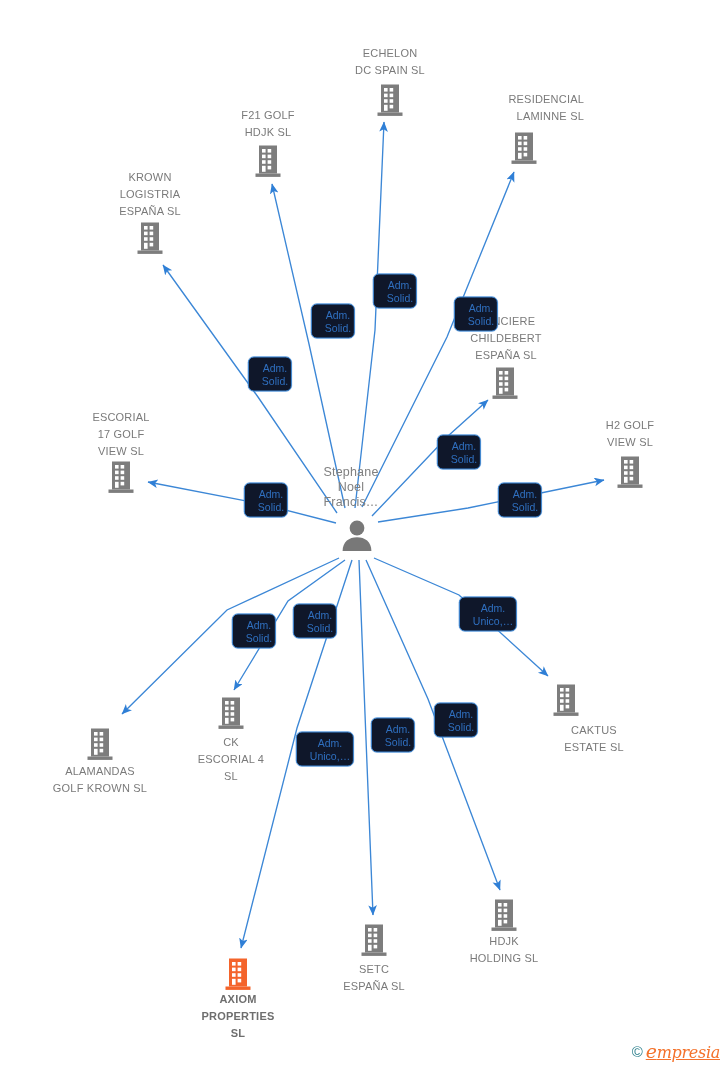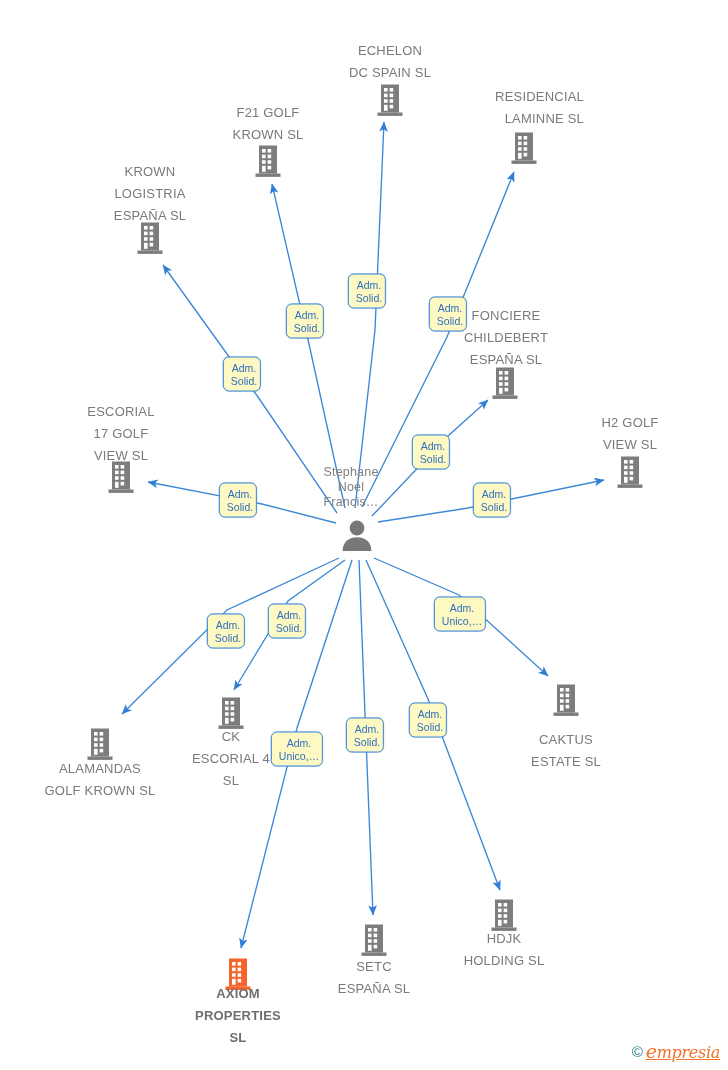--- a/index.html
+++ b/index.html
@@ -24,22 +24,22 @@
     width: 728px;
     height: 1070px;
   }
   .node {
     position: absolute;
     transform: translate(-50%, -50%);
     text-align: center;
     width: 120px;
   }
   .node-label {
-    font-size: 13px;
-    line-height: 22px;
+    font-size: 11px;
+    line-height: 17px;
     color: #7a7a7a;
     letter-spacing: 0.2px;
     white-space: pre-line;
   }
   .node-label.person {
     color: #808080;
     font-size: 12.5px;
     line-height: 15px;
   }
   .node-label.highlight {
@@ -47,30 +47,31 @@
     font-weight: bold;
   }
   .icon-wrap {
     display: block;
     line-height: 0;
   }
   .edge-label {
     position: absolute;
     transform: translate(-50%, -50%);
     box-sizing: border-box;
-    background: #fef9c3;
+    background: #0f172a;
     border: 1.3px solid #3c87d6;
     border-radius: 6px;
     color: #2f6fbf;
     font-size: 10.5px;
     line-height: 12.5px;
     text-align: center;
-    padding: 4px 3px 4px 7px;
+    padding: 4px 3px 4px 13px;
     white-space: pre-line;
     box-shadow: 0 0 0 0.5px rgba(60,135,214,0.25);
+    margin-left: 28px;
   }
   #watermark {
     position: absolute;
     right: 8px;
     bottom: 8px;
     display: flex;
     align-items: center;
     gap: 3px;
     font-size: 15px;
   }
@@ -178,21 +179,21 @@
             <rect x="14.6" y="10.6" width="3.6" height="3.6" fill="#ffffff"></rect>
             <rect x="9" y="16.2" width="3.6" height="3.6" fill="#ffffff"></rect>
             <rect x="14.6" y="16.2" width="3.6" height="3.6" fill="#ffffff"></rect>
             <rect x="9" y="21.8" width="3.6" height="6" fill="#ffffff"></rect>
             <rect x="14.6" y="21.8" width="3.6" height="3.6" fill="#ffffff"></rect>
             <rect x="2.5" y="29.5" width="25" height="3.4" fill="#7d7d7d"></rect>
           </svg></span>
       </div>
       <div class="node" style="left: 268px; top: 124px;">
         <div class="node-label">F21 GOLF
-KROWN  SL</div>
+HDJK  SL</div>
       </div>
       <div class="node" style="left: 150px; top: 238px; width: 34px;">
         <span class="icon-wrap"><svg width="30" height="34" viewBox="0 0 30 34" xmlns="http://www.w3.org/2000/svg">
             <rect x="6" y="1.5" width="18" height="28" fill="#7d7d7d"></rect>
             <rect x="9" y="5" width="3.6" height="3.6" fill="#ffffff"></rect>
             <rect x="14.6" y="5" width="3.6" height="3.6" fill="#ffffff"></rect>
             <rect x="9" y="10.6" width="3.6" height="3.6" fill="#ffffff"></rect>
             <rect x="14.6" y="10.6" width="3.6" height="3.6" fill="#ffffff"></rect>
             <rect x="9" y="16.2" width="3.6" height="3.6" fill="#ffffff"></rect>
             <rect x="14.6" y="16.2" width="3.6" height="3.6" fill="#ffffff"></rect>
@@ -269,21 +270,21 @@
             <rect x="14.6" y="5" width="3.6" height="3.6" fill="#ffffff"></rect>
             <rect x="9" y="10.6" width="3.6" height="3.6" fill="#ffffff"></rect>
             <rect x="14.6" y="10.6" width="3.6" height="3.6" fill="#ffffff"></rect>
             <rect x="9" y="16.2" width="3.6" height="3.6" fill="#ffffff"></rect>
             <rect x="14.6" y="16.2" width="3.6" height="3.6" fill="#ffffff"></rect>
             <rect x="9" y="21.8" width="3.6" height="6" fill="#ffffff"></rect>
             <rect x="14.6" y="21.8" width="3.6" height="3.6" fill="#ffffff"></rect>
             <rect x="2.5" y="29.5" width="25" height="3.4" fill="#7d7d7d"></rect>
           </svg></span>
       </div>
-      <div class="node" style="left: 566px; top: 739px; margin-top: 12px;">
+      <div class="node" style="left: 594px; top: 739px;">
         <div class="node-label">CAKTUS
 ESTATE  SL</div>
       </div>
       <div class="node" style="left: 231px; top: 713px; width: 34px;">
         <span class="icon-wrap"><svg width="30" height="34" viewBox="0 0 30 34" xmlns="http://www.w3.org/2000/svg">
             <rect x="6" y="1.5" width="18" height="28" fill="#7d7d7d"></rect>
             <rect x="9" y="5" width="3.6" height="3.6" fill="#ffffff"></rect>
             <rect x="14.6" y="5" width="3.6" height="3.6" fill="#ffffff"></rect>
             <rect x="9" y="10.6" width="3.6" height="3.6" fill="#ffffff"></rect>
             <rect x="14.6" y="10.6" width="3.6" height="3.6" fill="#ffffff"></rect>

